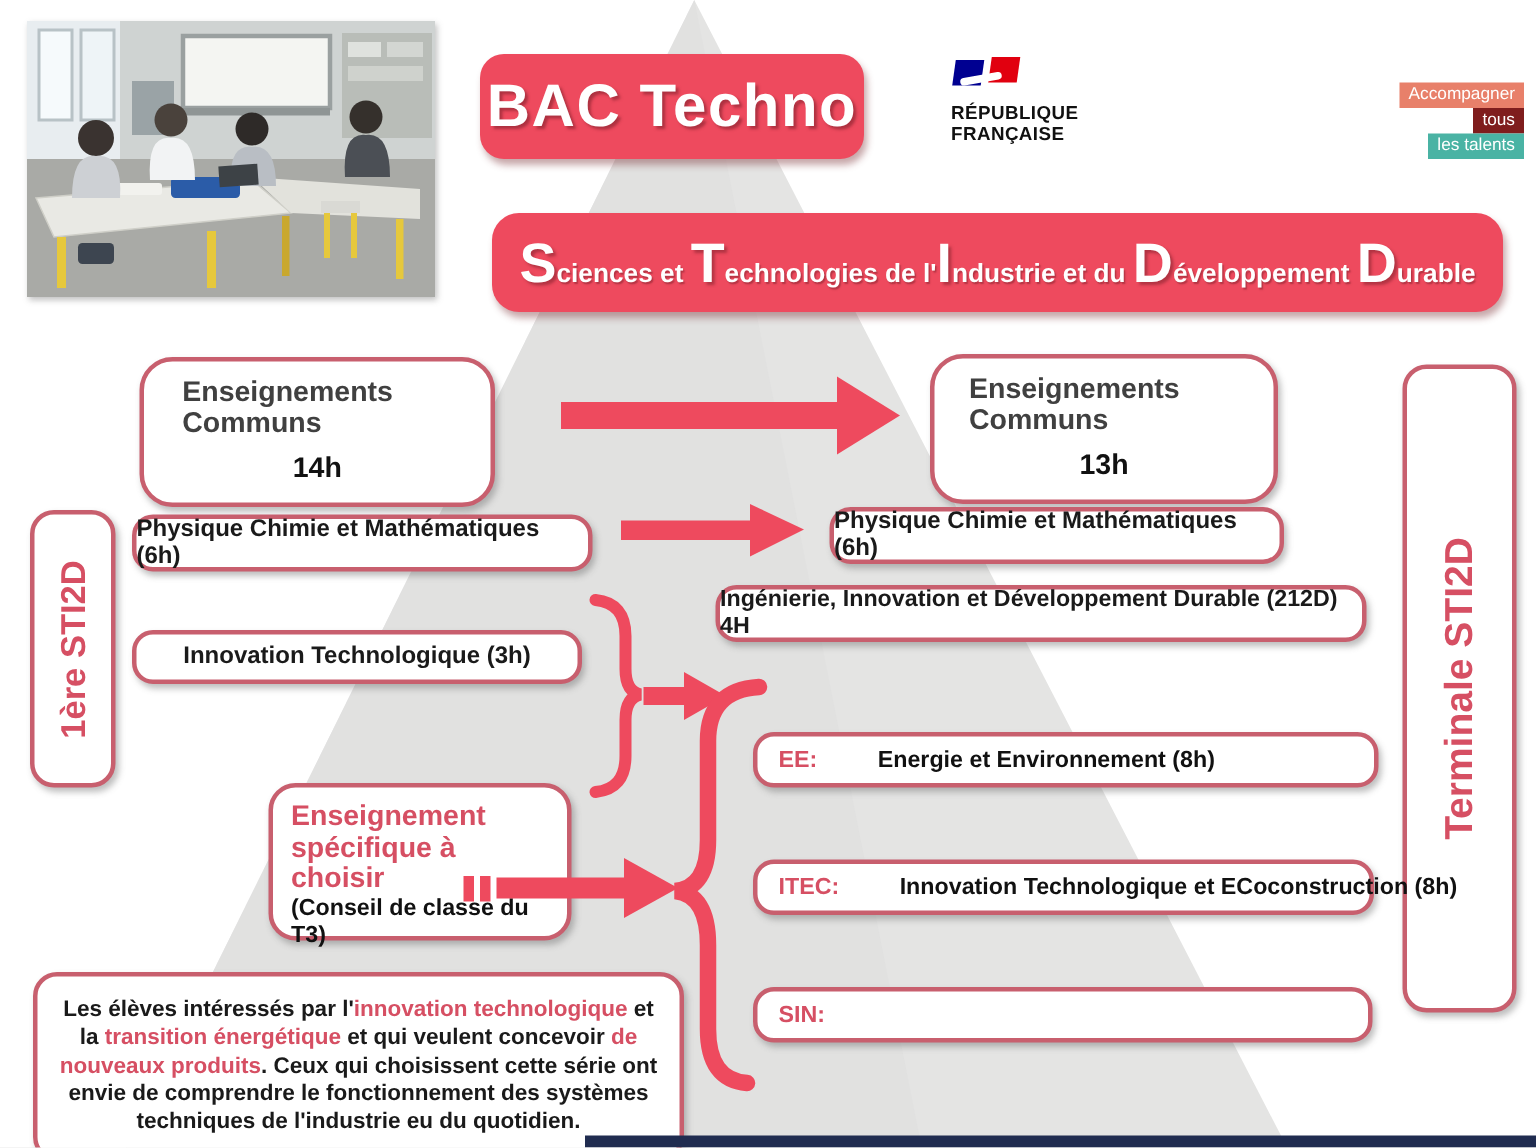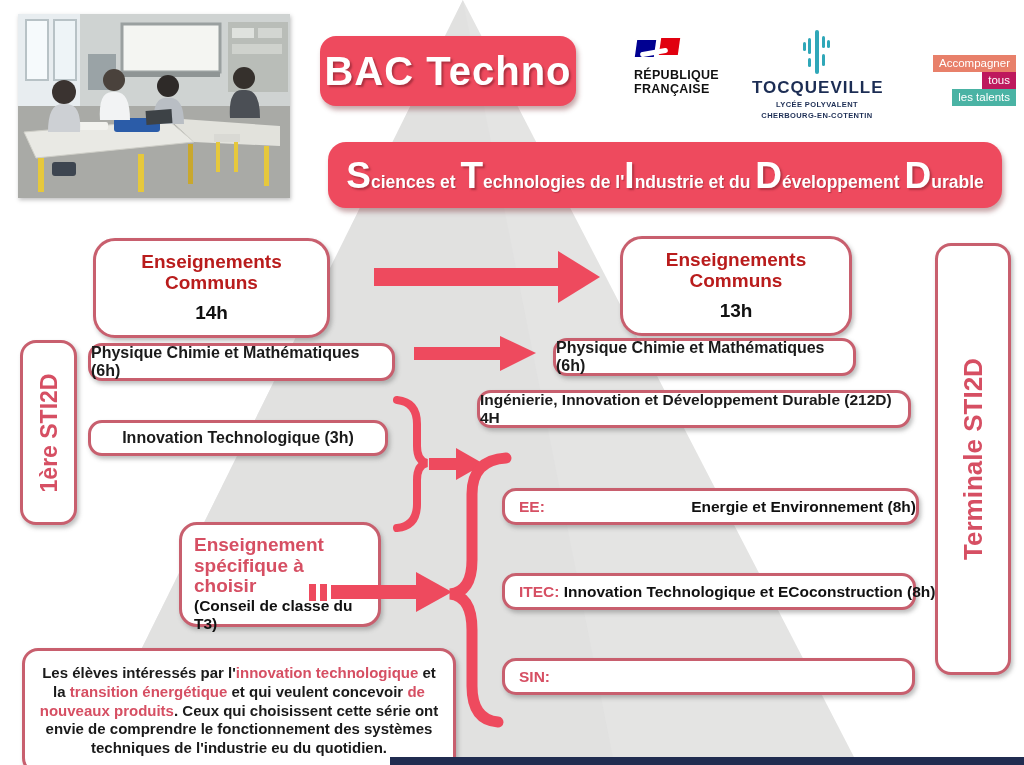--- a/index.html
+++ b/index.html
@@ -45,27 +45,27 @@
 
   .tocq-block { position:absolute; left:752px; top:28px; width:130px; text-align:center; color:#1c2d54; }
   .tocq-icon { display:block; margin:0 auto 2px auto; }
   .tocq-name { font-size:17px; font-weight:700; letter-spacing:1px; }
   .tocq-sub { font-size:7.5px; font-weight:700; letter-spacing:.4px; margin-top:2px; }
 
   .talents-block { position:absolute; left:916px; top:55px; width:100px; text-align:right; font-weight:400; font-size:11.5px; color:#fff; }
   .talents-block .row { display:block; }
   .talents-block .tag { display:inline-block; padding:2px 6px 3px 6px; }
   .tag-orange { background:#e8806a; }
-  .tag-pink { background:#be185d; }
+  .tag-pink { background:#7f1d1d; }
   .tag-teal { background:#4ab3a4;margin-left:13px; }
 
   
   .communs-left { left:93px; top:238px; width:237px; height:100px; border-radius:22px; flex-direction:column; }
   .communs-right { left:620px; top:236px; width:232px; height:100px; border-radius:22px; flex-direction:column; }
-  .communs-title { color:#b91c1c; font-size:19px; text-align:center; line-height:1.1; width:180px; }
+  .communs-title { color:#404040; font-size:19px; text-align:left; line-height:1.1; width:180px; }
   .communs-hours { color:#111; font-size:19px; margin-top:8px; }
 
   .physique-left { left:88px; top:343px; width:307px; height:38px; font-size:16px; }
   .physique-right { left:553px; top:338px; width:303px; height:38px; font-size:16px; }
   .iidd-box { left:477px; top:390px; width:434px; height:38px; font-size:15.5px; }
 
   .innovation-box { left:88px; top:420px; width:300px; height:36px; font-size:16px; }
   .ingenierie-box { left:88px; top:474px; width:307px; height:39px; font-size:16px; }
 
   .side-box { border-radius:16px; }
@@ -74,21 +74,21 @@
   .vtext { position:absolute; left:50%; top:50%; transform:translate(-50%,-50%) rotate(-90deg);
     white-space:nowrap; color:#d64f63; font-weight:700; }
   .side-left .vtext { font-size:23px; }
   .side-right .vtext { font-size:26px; }
 
   .specifique-box { left:179px; top:522px; width:202px; height:105px; border-radius:18px;
     flex-direction:column; align-items:flex-start; justify-content:space-between; padding:10px 10px 8px 12px; }
   .specifique-title { color:#d64f63; font-size:19px; line-height:1.08; text-align:left; }
   .specifique-note { color:#111; font-size:15.5px; }
 
-  .opt-box { height:37px; justify-content:space-between; padding-left:14px; font-size:15.5px; white-space:pre; }
+  .opt-box { height:37px; justify-content:flex-start; padding-left:14px; font-size:15.5px; white-space:pre;gap:36px; }
   .opt-ee { left:502px; top:488px; width:417px; }
   .opt-itec { left:502px; top:573px; width:414px; }
   .opt-sin { left:502px; top:658px; width:413px; }
   .opt-abbr { color:#d64f63; }
   .opt-label { color:#111; }
 
   .desc-box { left:22px; top:648px; width:434px; height:126px; border-radius:16px;
     font-size:15px; text-align:center; line-height:1.25; padding:8px 10px; display:block;
     display:flex; align-items:center; }
   .desc-inner { width:100%; }
@@ -158,36 +158,20 @@
       <span class="b"></span>
         <span class="r"></span>
         <span class="wv"></span>
     </div>
     <div class="rf-name">
       <div>RÉPUBLIQUE</div>
       <div>FRANÇAISE</div>
     </div>
   </div>
 
-  <div class="tocq-block">
-    <svg class="tocq-icon" width="46" height="48" viewBox="0 0 46 48">
-      <g fill="#2fa7b8">
-        <rect x="21" y="2" width="4" height="44" rx="2"></rect>
-        <rect x="14" y="10" width="3" height="16" rx="1.5"></rect>
-        <rect x="9" y="14" width="3" height="9" rx="1.5"></rect>
-        <rect x="28" y="8" width="3" height="12" rx="1.5"></rect>
-        <rect x="33" y="12" width="3" height="8" rx="1.5"></rect>
-        <rect x="28" y="26" width="3" height="12" rx="1.5"></rect>
-        <rect x="14" y="30" width="3" height="9" rx="1.5"></rect>
-      </g>
-    </svg>
-    <div class="tocq-name">TOCQUEVILLE</div>
-    <div class="tocq-sub">LYCÉE POLYVALENT</div>
-    <div class="tocq-sub">CHERBOURG-EN-COTENTIN</div>
-  </div>
 
   <div class="talents-block">
     <span class="row"><span class="tag tag-orange">Accompagner</span></span>
     <span class="row"><span class="tag tag-pink">tous</span></span>
     <span class="row"><span class="tag tag-teal">les talents</span></span>
   </div>
 
   <div class="red-banner main-banner">
     <span class="title-line"><span class="cap">S</span><span class="rest">ciences et </span><span class="cap">T</span><span class="rest">echnologies de l'</span><span class="cap">I</span><span class="rest">ndustrie et du </span><span class="cap">D</span><span class="rest">éveloppement </span><span class="cap">D</span><span class="rest">urable</span></span>
   </div>

